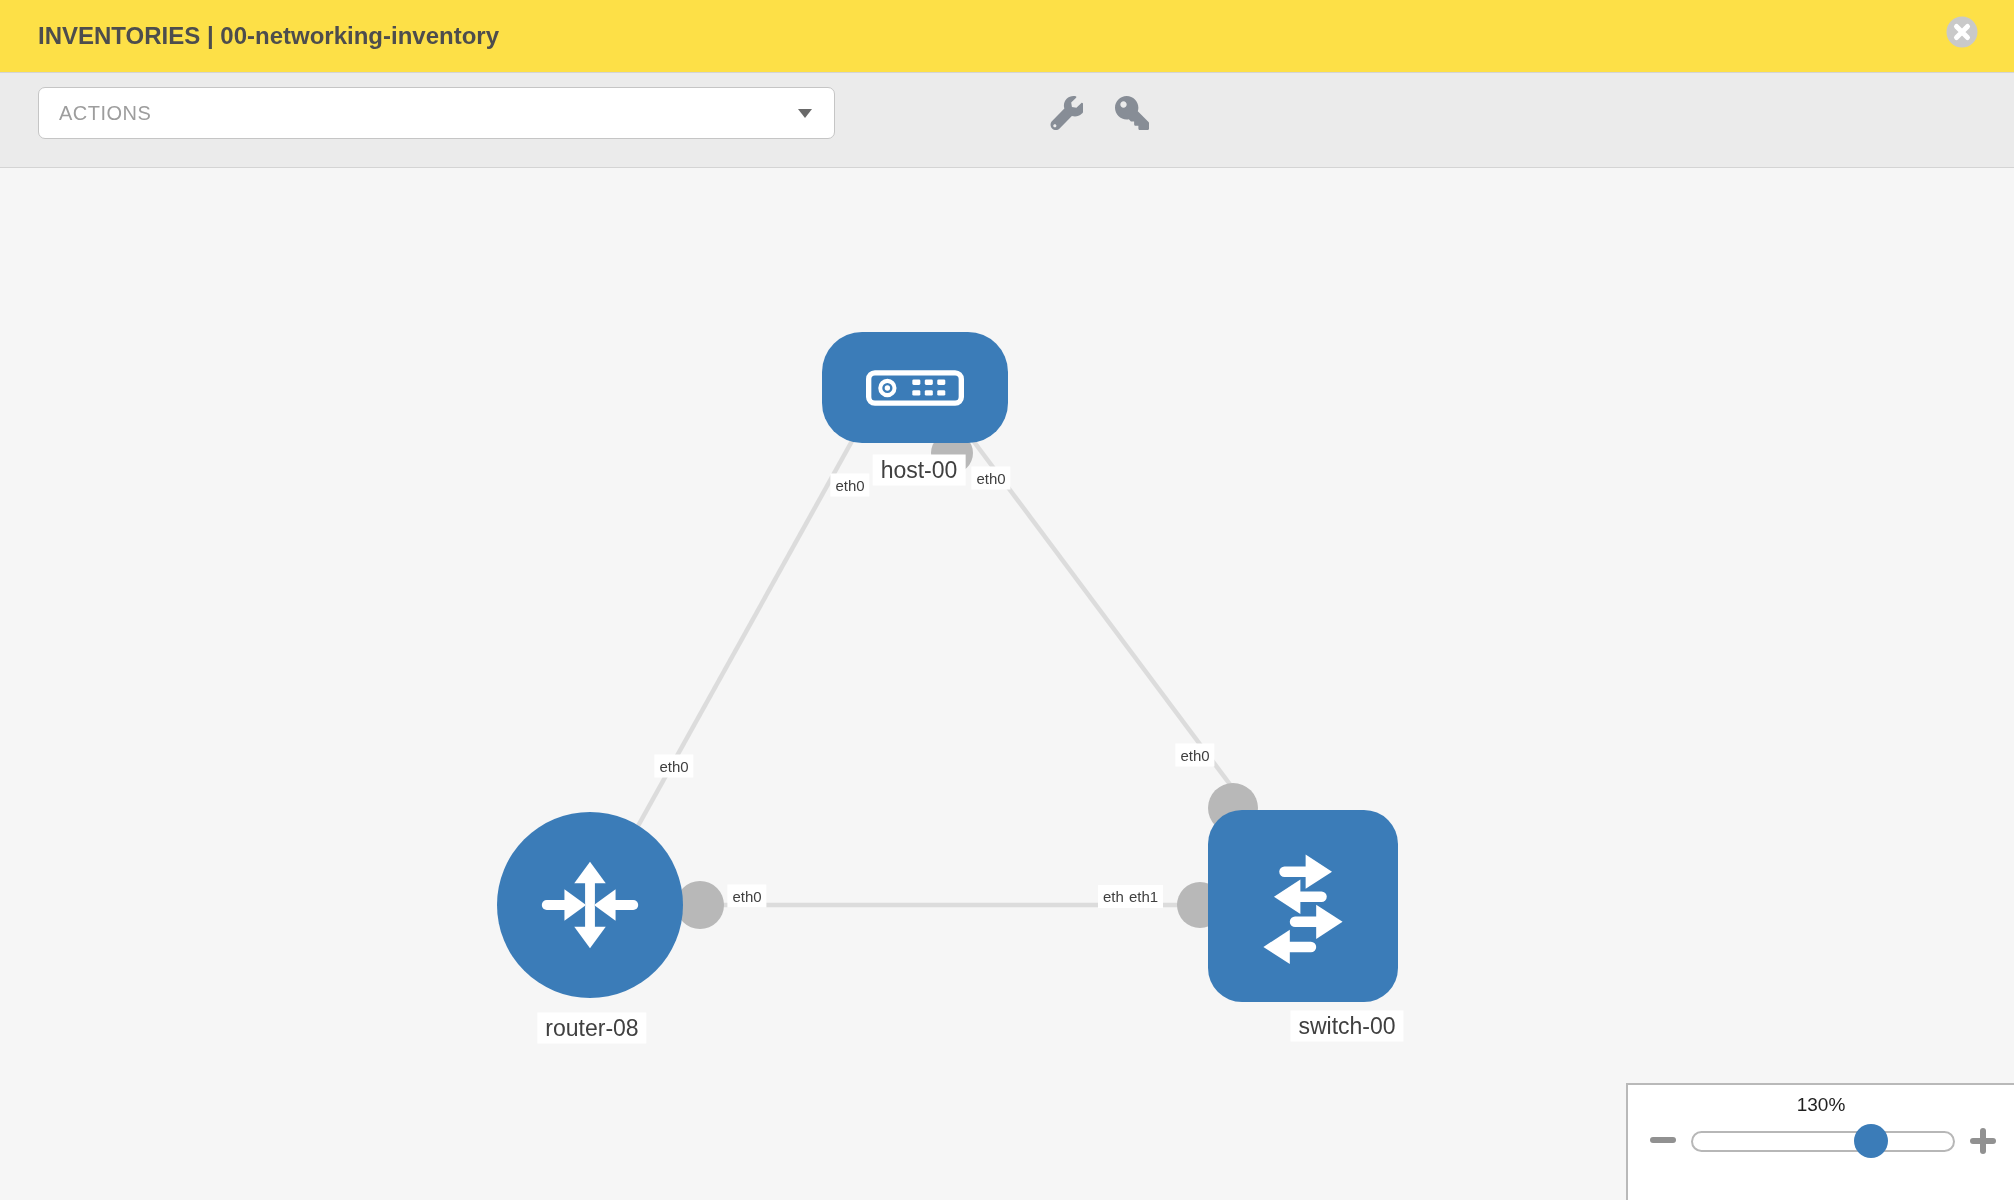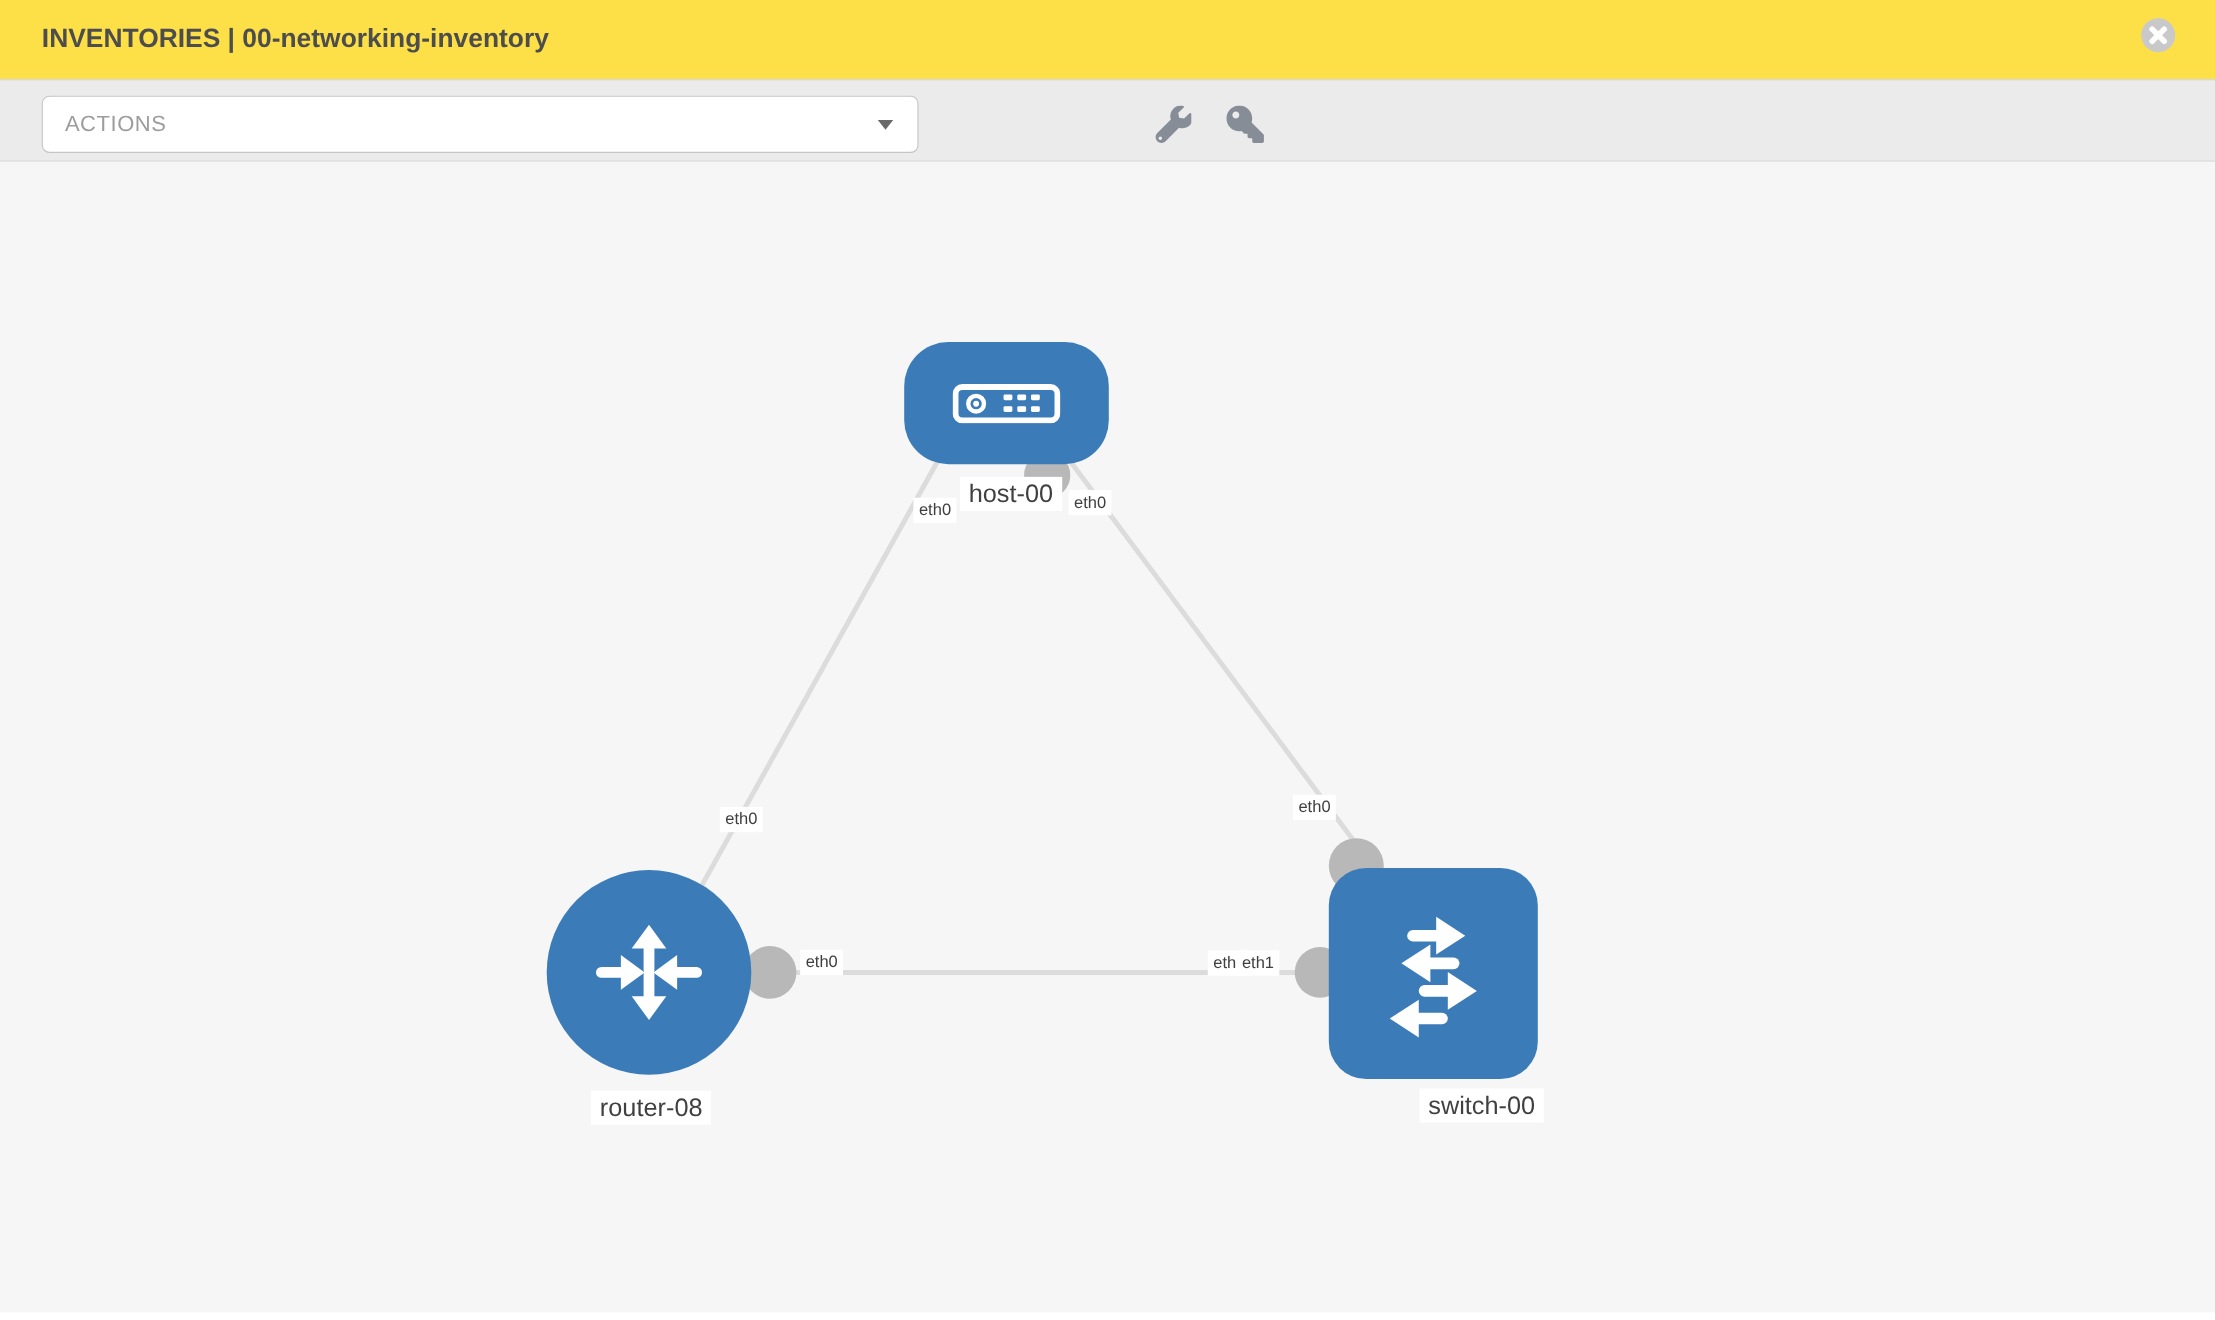--- a/index.html
+++ b/index.html
@@ -13,21 +13,21 @@
     position: absolute; left: 38px; top: 0; line-height: 72px;
     font-size: 24px; font-weight: 700; color: #4d4d4d;
   }
   .close-btn {
     position: absolute; right: 36px; top: 16px; width: 32px; height: 32px;
     border: none; background: transparent; cursor: pointer; padding: 0;
   }
 
   
   .toolbar {
-    position: relative; height: 75px; background: #ebebeb;
+    position: relative; height: 96px; background: #ebebeb;
     border-top: 1px solid #d4d4d4; border-bottom: 1px solid #d4d4d4;
   }
   .select-box {
     position: absolute; top: 14px; height: 52px; background: #fff;
     border: 1px solid #c5c5c5; border-radius: 7px;
   }
   .select-box .ph {
     position: absolute; left: 20px; top: 0; line-height: 50px;
     font-size: 20px; color: #9d9d9d; letter-spacing: 0.5px;
   }
@@ -182,14 +182,33 @@
     <div class="chip" style="left:1195px; top:587px;">eth0</div>
     <div class="chip" style="left:747px; top:728px;">eth0</div>
     <div class="chip fixed" style="left:1098px; top:717px;">eth0</div>
     <div class="chip fixed" style="left:1124px; top:717px;">eth1</div>
 
     <div class="node-label" style="left:919px; top:302px;">host-00</div>
     <div class="node-label" style="left:592px; top:860px;">router-08</div>
     <div class="node-label" style="left:1303px; top:858px;margin-left:44px;">switch-00</div>
   </div>
 
+  <div class="zoom-panel">
+    <div class="zoom-level">130%</div>
+    <div class="zoom-row">
+      <button class="zoom-btn">
+        <svg width="28" height="28" viewBox="0 0 28 28">
+          <rect x="1" y="11" width="26" height="6" rx="3" fill="#919191"></rect>
+        </svg>
+      </button>
+      <div class="zoom-track">
+        <div class="zoom-handle"></div>
+      </div>
+      <button class="zoom-btn">
+        <svg width="30" height="30" viewBox="0 0 30 30">
+          <rect x="2" y="12" width="26" height="6" rx="3" fill="#919191"></rect>
+          <rect x="12" y="2" width="6" height="26" rx="3" fill="#919191"></rect>
+        </svg>
+      </button>
+    </div>
+  </div>
 
 </div>
 
 </body></html>

